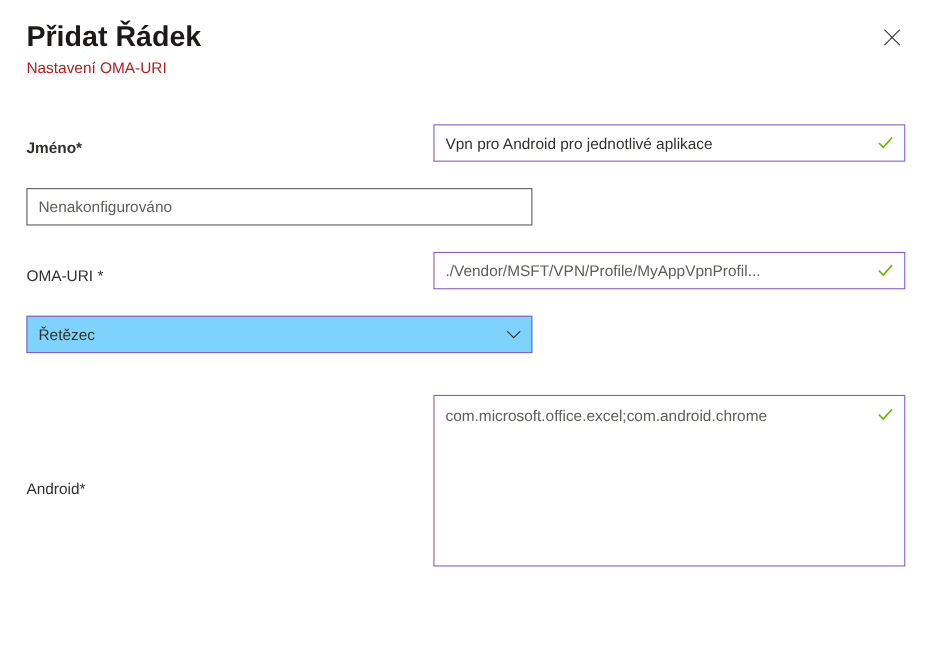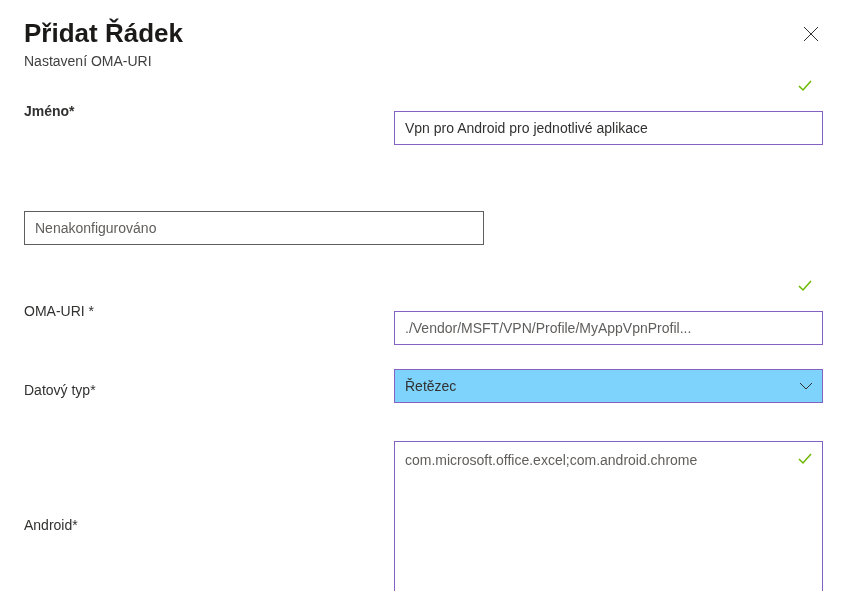--- a/index.html
+++ b/index.html
@@ -33,21 +33,22 @@
       padding: 4px;
       color: #323130;
       margin-top: 4px;
     }
     .close-btn svg {
       width: 16px;
       height: 16px;
     }
     .subtitle {
       font-size: 14px;
-      color: #404040;
+      color: #b91c1c;
+      margin-bottom: 44px;
     }
     .form-row {
       display: flex;
       align-items: center;
       margin-bottom: 24px;
     }
     .form-row.wide-gap {
       margin-bottom: 38px;
     }
     .label {
@@ -68,21 +69,20 @@
     .text-input {
       width: 100%;
       padding: 7px 36px 7px 10px;
       font-size: 14px;
       font-family: inherit;
       border: 1px solid #605e5c;
       background: #fff;
       color: #323130;
       outline: none;
       height: 34px;
-      margin-top: 42px;
     }
     .text-input.validated {
       border-color: #8661c5;
     }
     .text-input.grey-text {
       color: #605e5c;
     }
     .text-input::placeholder {
       color: #605e5c;
     }
@@ -168,21 +168,20 @@
   <div class="label">OMA-URI *</div>
   <div class="field-wrapper">
     <input type="text" class="text-input validated grey-text" value="./Vendor/MSFT/VPN/Profile/MyAppVpnProfil..." style="">
     <svg class="check-icon" viewBox="0 0 16 16" fill="none" stroke="#6bb700" stroke-width="1.5">
       <polyline points="2,8 6,12 14,3"></polyline>
     </svg>
   </div>
 </div>
 
 <div class="form-row wide-gap">
-  <div class="label">Datový typ*</div>
   <div class="field-wrapper">
     <select class="select-input">
       <option>Řetězec</option>
     </select>
     <svg class="chevron-icon" viewBox="0 0 14 10" fill="none" stroke="#323130" stroke-width="1">
       <polyline points="1,2 7,8 13,2"></polyline>
     </svg>
   </div>
 </div>
 

